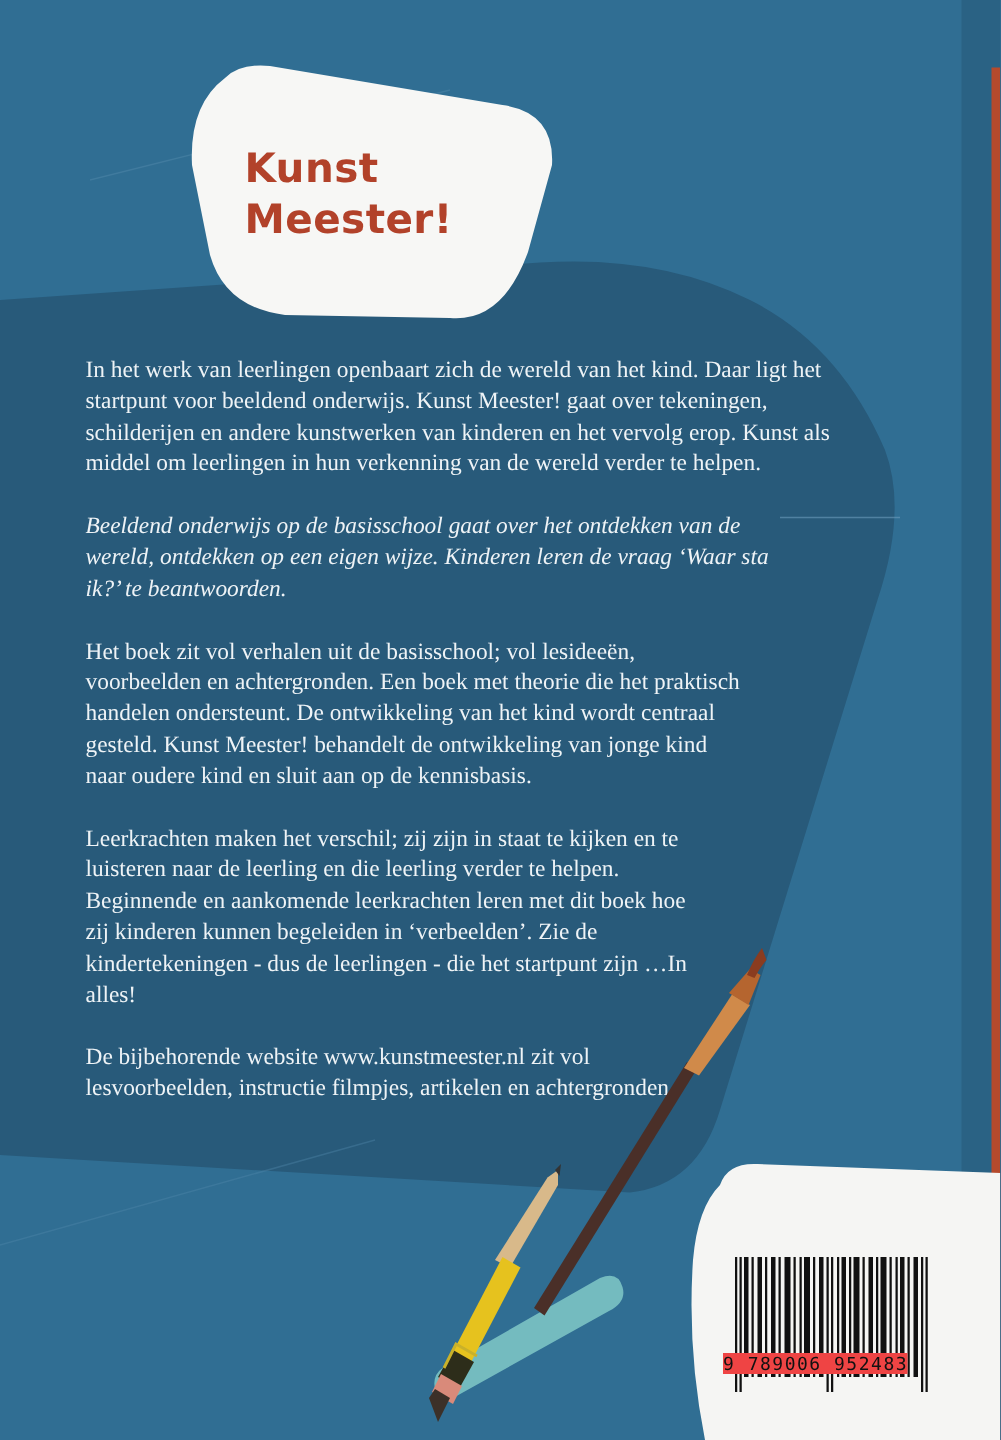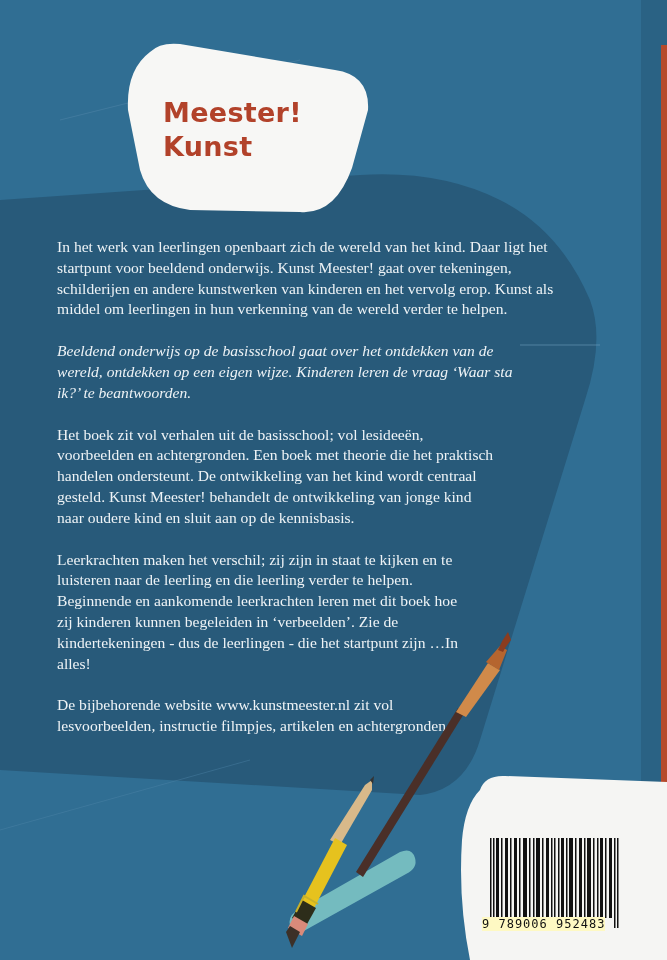--- a/index.html
+++ b/index.html
@@ -13,21 +13,21 @@
     .title span { display: block; }
     .body-text { position: absolute; left: 57px; top: 237px; width: 500px; color: #eef3f6; font-family: "Liberation Serif", serif; font-size: 15.6px; line-height: 20.8px; }
     .body-text p { margin: 0 0 21px 0; }
     .p1 { width: 500px; }
     .p2 { width: 470px; font-style: italic; }
     .p3 { width: 440px; font-family: Liberation Serif, serif; }
     .p4 { width: 410px; }
     .p5 { width: 400px; }
     .barcode-wrap { position: absolute; left: 490px; top: 838px; width: 135px; height: 100px; }
     .barcode { position: absolute; left: 0; top: 0; width: 130px; height: 90px; display: flex; align-items: stretch; }
-    .barcode-digits { position: absolute; left: -8px; top: 79px; font-family: "DejaVu Sans Mono", monospace; font-size: 12px; color: #111; background: #fef9c3; letter-spacing: 1px; }
+    .barcode-digits { position: absolute; left: -8px; top: 64px; font-family: "DejaVu Sans Mono", monospace; font-size: 12px; color: #111; background: #ef4444; letter-spacing: 1px; }
     .art { position: absolute; left: 0; top: 0; width: 667px; height: 960px; }
   </style>
 </head>
 <body>
 
 <div class="cover">
 
   <svg class="bg-svg" viewBox="0 0 667 960">
 
     <path d="M0 200 L360 175 Q440 170 500 200 Q560 230 590 300 Q605 340 585 400 L480 740 Q465 790 420 795 L0 770 Z" fill="#285a7a"></path>
@@ -37,22 +37,22 @@
     <path d="M0 830 L250 760" stroke="#4f87aa" stroke-width="1" opacity="0.4" fill="none"></path>
   </svg>
 
   <div class="spine-band"></div>
   <div class="orange-edge"></div>
 
   <svg class="title-badge" viewBox="0 0 667 960">
     <path d="M150 52 Q160 42 180 44 L335 70 Q370 75 368 110 L352 168 Q335 215 300 212 L190 210 Q150 205 140 170 L128 110 Q126 70 150 52 Z" fill="#f7f7f5"></path>
   </svg>
   <div class="title">
+    <span>Kunst</span>
     <span>Meester!</span>
-    <span>Kunst</span>
   </div>
 
   <div class="body-text">
     <p class="p1">In het werk van leerlingen openbaart zich de wereld van het kind. Daar ligt het startpunt voor beeldend onderwijs. Kunst Meester! gaat over tekeningen, schilderijen en andere kunstwerken van kinderen en het vervolg erop. Kunst als middel om leerlingen in hun verkenning van de wereld verder te helpen.</p>
     <p class="p2">Beeldend onderwijs op de basisschool gaat over het ontdekken van de wereld, ontdekken op een eigen wijze. Kinderen leren de vraag ‘Waar sta ik?’ te beantwoorden.</p>
     <p class="p3">Het boek zit vol verhalen uit de basisschool; vol lesideeën, voorbeelden en achtergronden. Een boek met theorie die het praktisch handelen ondersteunt. De ontwikkeling van het kind wordt centraal gesteld. Kunst Meester! behandelt de ontwikkeling van jonge kind naar oudere kind en sluit aan op de kennisbasis.</p>
     <p class="p4">Leerkrachten maken het verschil; zij zijn in staat  te kijken en te luisteren naar de leerling en die leerling verder te helpen. Beginnende en aankomende leerkrachten leren met dit boek hoe zij kinderen kunnen begeleiden in ‘verbeelden’. Zie de kindertekeningen - dus de leerlingen - die het startpunt zijn …In alles!</p>
     <p class="p5">De bijbehorende website www.kunstmeester.nl zit vol lesvoorbeelden, instructie filmpjes, artikelen en achtergronden.</p>
   </div>
 

